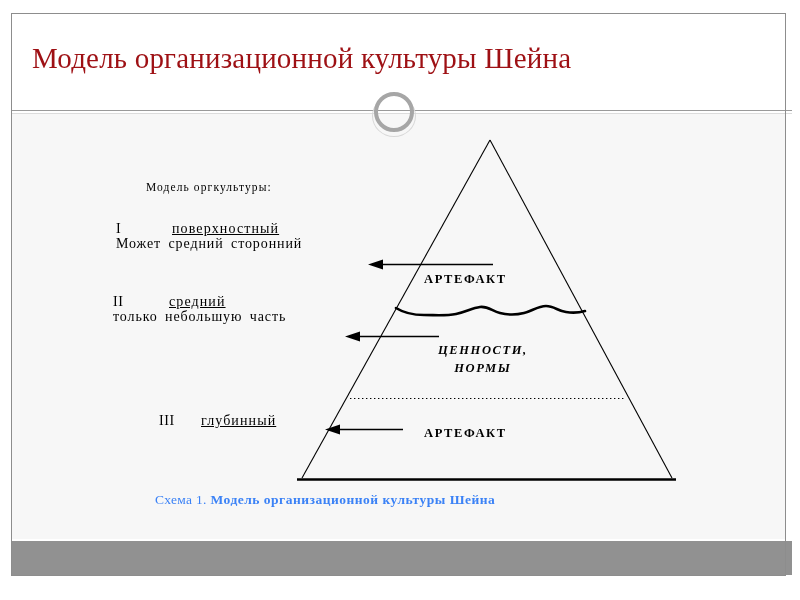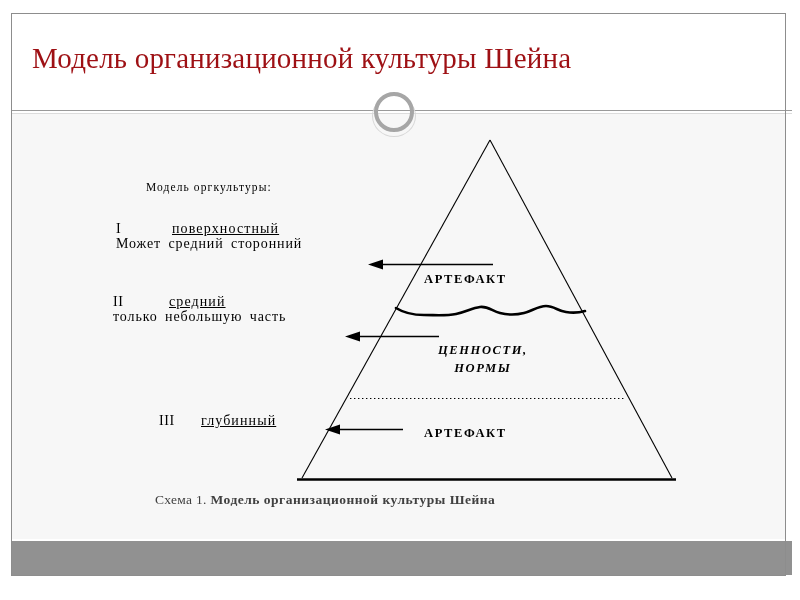--- a/index.html
+++ b/index.html
@@ -180,21 +180,21 @@
   .lvl-values   { left: 438px; top: 341px; line-height: 18px; font-style: italic; }
   .lvl-behavior { left: 424px; top: 419px; line-height: 28px; }
 
   
   .caption {
     position: absolute;
     left: 155px;
     top: 492px;
     font-family: "Liberation Serif", serif;
     font-size: 13.5px;
-    color: #404040;
+    color: #3b82f6;
     white-space: nowrap;
     letter-spacing: 0.3px;
   }
   .caption .cap-lead { font-weight: 400; }
   .caption .cap-main { font-weight: bold; letter-spacing: 0.5px; }
 </style>
 </head>
 <body>
 
 <div id="slide">

